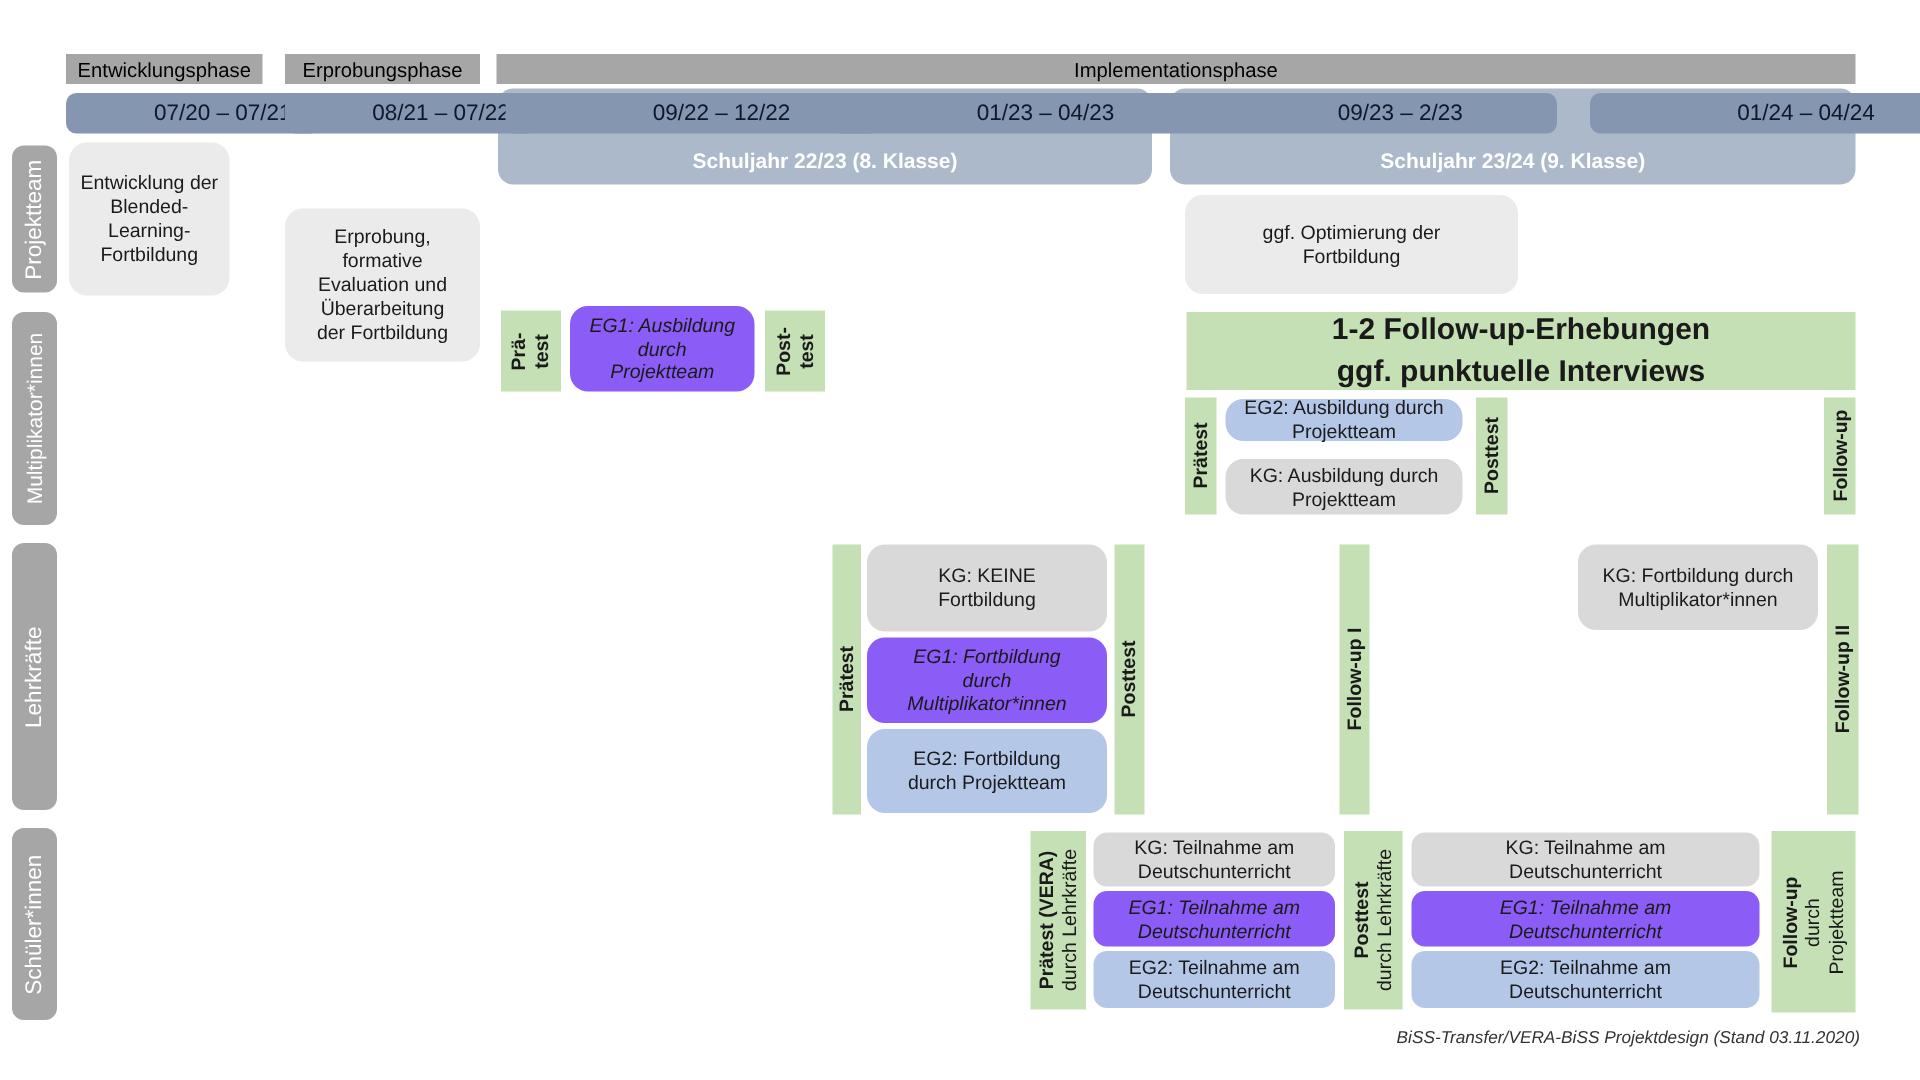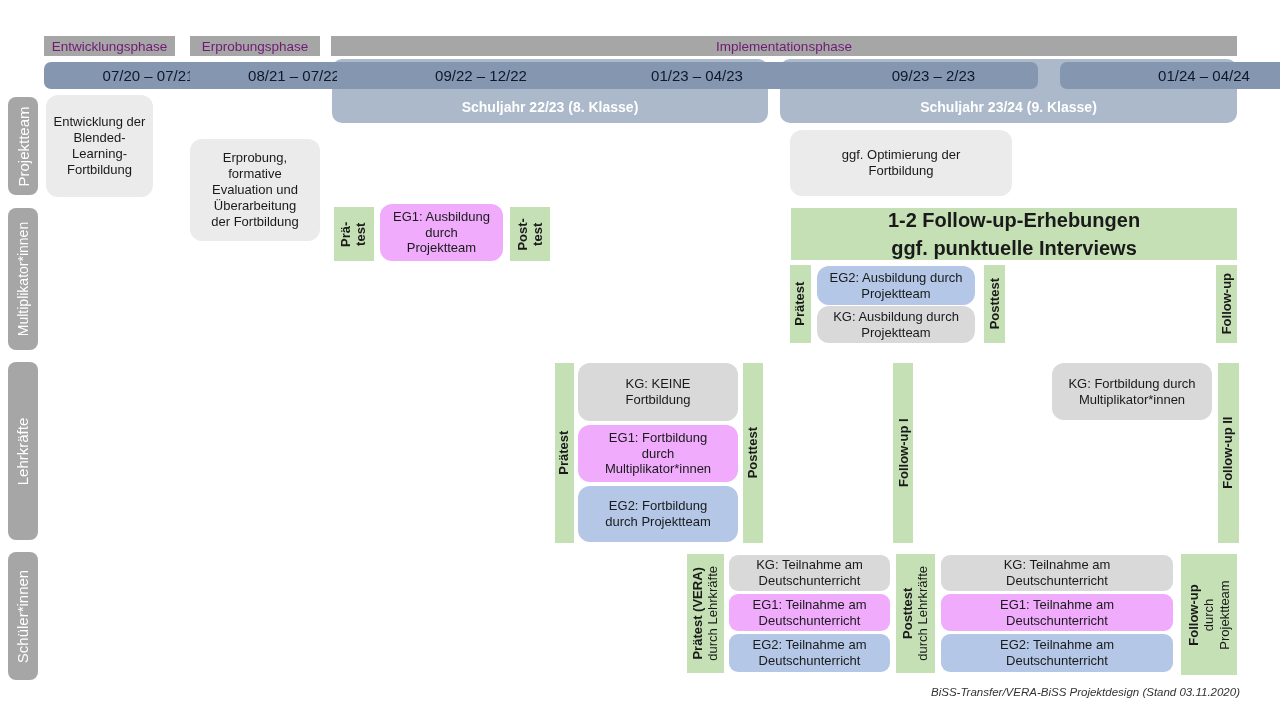--- a/index.html
+++ b/index.html
@@ -10,21 +10,21 @@
     background: #ffffff;
     font-family: "Liberation Sans", sans-serif;
     color: #1a1a1a;
     overflow: hidden;
   }
   .abs { position: absolute; }
 
   
   .phase-bar {
     top: 36px; height: 20px;
-    background: #a6a6a6; color: #701a75;
+    background: #a6a6a6; color: #000000;
     display: flex; align-items: center; justify-content: center;
     font-size: 13.5px;
   }
 
   
   .band { top: 59px; height: 64px; background: #acb9ca; border-radius: 10px; }
 
   
   .period {
     top: 62px; height: 27px;
@@ -49,21 +49,21 @@
 
   
   .box {
     border-radius: 12px;
     display: flex; align-items: center; justify-content: center;
     text-align: center; font-size: 13px; line-height: 1.22;
     white-space: pre-line; padding: 2px 4px; box-sizing: border-box;
   }
   .lgray  { background: #ebebeb; }
   .gray   { background: #d9d9d9; }
-  .bmid   { background: #f0abfc; }
+  .bmid   { background: #8b5cf6; font-style: italic; }
   .blight { background: #b4c7e7; }
 
   
   .green-wide {
     background: #c5e0b4;
     display: flex; flex-direction: column; align-items: center; justify-content: center;
     text-align: center; font-weight: bold; font-size: 20px; line-height: 1.4;
   }
   .vgreen {
     background: #c5e0b4;
@@ -146,21 +146,21 @@
   </div>
 
   <div class="abs green-wide" style="left:791px; top:208px; width:446px; height:52px;">
     <div>1-2 Follow-up-Erhebungen</div>
     <div>ggf. punktuelle Interviews</div>
   </div>
 
   <div class="abs vgreen" style="left:790px; top:265px; width:21px; height:78px;">
     <span class="rot">Prätest</span>
   </div>
-  <div class="abs box blight" style="left:817px; top:266px; width:158px; height:39px;">EG2: Ausbildung durch
+  <div class="abs box blight" style="left:817px; top:266px; width:158px; height:28px;">EG2: Ausbildung durch
 Projektteam</div>
   <div class="abs box gray" style="left:817px; top:306px; width:158px; height:37px;">KG: Ausbildung durch
 Projektteam</div>
   <div class="abs vgreen" style="left:984px; top:265px; width:21px; height:78px;">
     <span class="rot">Posttest</span>
   </div>
   <div class="abs vgreen" style="left:1216px; top:265px; width:21px; height:78px;">
     <span class="rot">Follow-up</span>
   </div>
 

